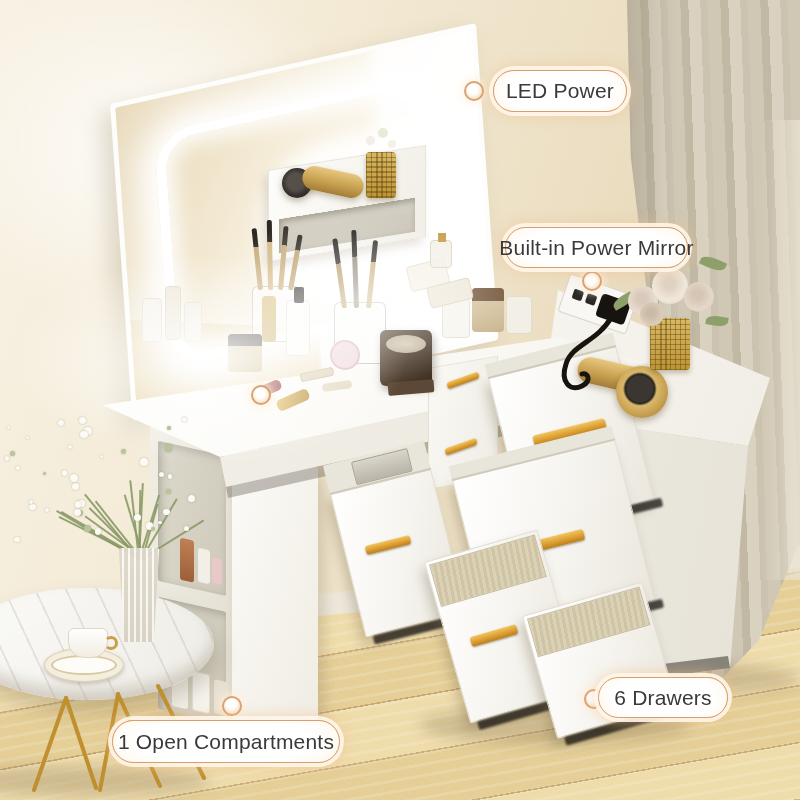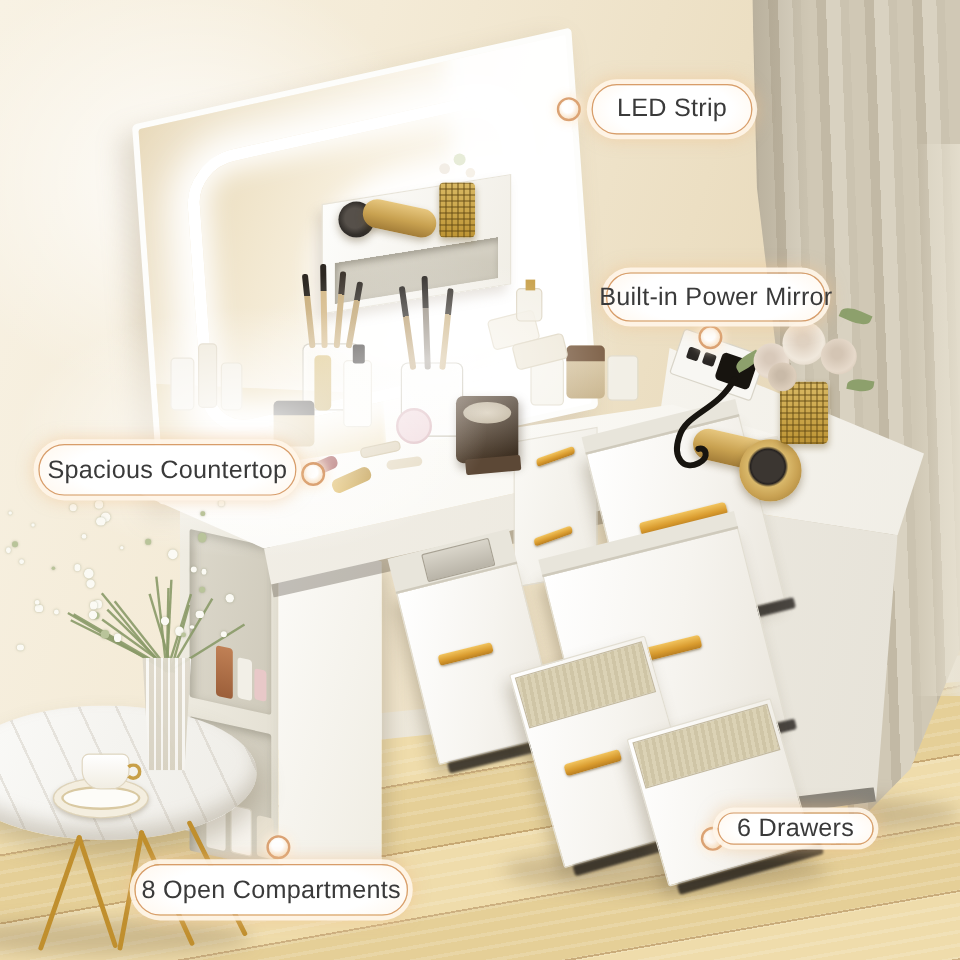--- a/index.html
+++ b/index.html
@@ -365,32 +365,29 @@
       <path d="M66 698 L34 790" fill="none"></path>
       <path d="M66 698 L96 788" fill="none"></path>
       <path d="M118 694 L100 790" fill="none"></path>
       <path d="M118 694 L160 786" fill="none"></path>
       <path d="M158 686 L204 778" fill="none"></path>
     </g>
   </svg>
 
   <div class="dot" id="dot-0" style="left: 474px; top: 91px;"></div>
   <div class="pill" id="pill-0" style="left: 493px; top: 70px; width: 134px; height: 42px;">
-      <span>LED Strip</span>
+      <span>LED Power</span>
     </div>
   <div class="dot" id="dot-1" style="left: 592px; top: 281px;"></div>
   <div class="pill" id="pill-1" style="left: 505px; top: 227px; width: 183px; height: 41px;">
       <span>Built-in Power Mirror</span>
     </div>
   <div class="dot" id="dot-2" style="left: 261px; top: 395px;"></div>
-  <div class="pill" id="pill-2" style="left: 32px; top: 370px; width: 215px; height: 43px;">
-      <span>Spacious Countertop</span>
-    </div>
   <div class="dot" id="dot-3" style="left: 232px; top: 706px;"></div>
   <div class="pill" id="pill-3" style="left: 112px; top: 720px; width: 228px; height: 43px;">
-      <span>8 Open Compartments</span>
+      <span>1 Open Compartments</span>
     </div>
   <div class="dot" id="dot-4" style="left: 594px; top: 699px;"></div>
-  <div class="pill" id="pill-4" style="left: 598px; top: 677px; width: 130px; height: 27px;">
+  <div class="pill" id="pill-4" style="left: 598px; top: 677px; width: 130px; height: 41px;">
       <span>6 Drawers</span>
     </div>
 
 </div>
 
 </body></html>

